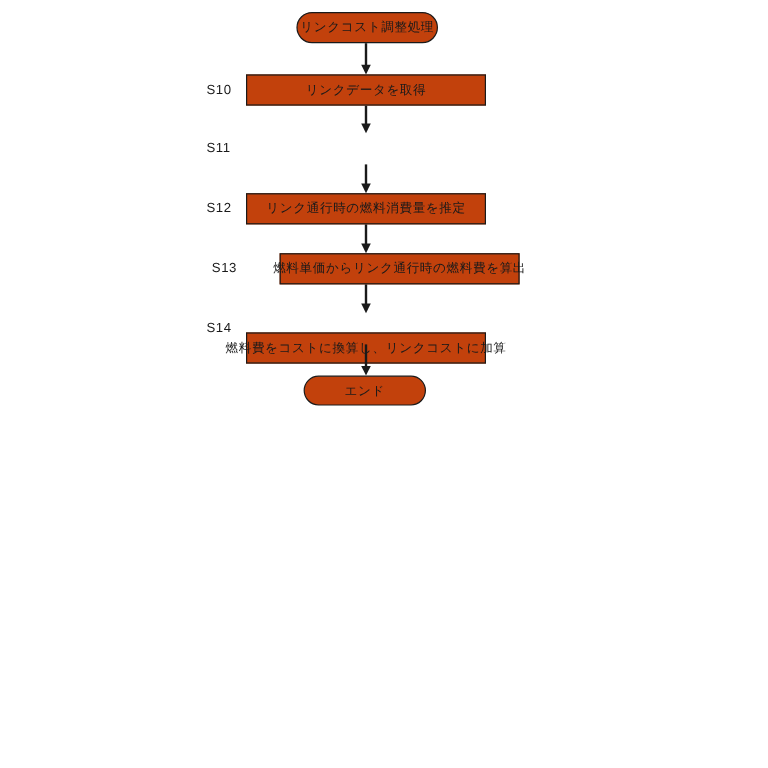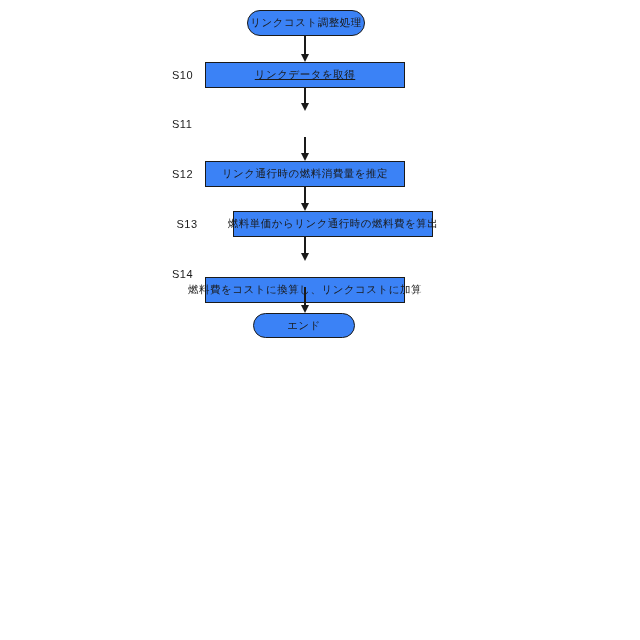--- a/index.html
+++ b/index.html
@@ -8,21 +8,21 @@
     width:640px;height:640px;
     background:#ffffff;
     font-family:"Liberation Sans","DejaVu Sans",sans-serif;
     color:#1a1a1a;
     overflow:hidden;
   }
   .node{
     position:absolute;
     box-sizing:border-box;
     border:1.6px solid #1a1a1a;
-    background:#3b82f6;
+    background:#c2410c;
     display:flex;
     align-items:center;
     justify-content:center;
   }
   .terminator{border-radius:13px;}
   .process{left:205px;width:200px;height:26px;}
   .node-text{
     font-size:10.5px;
     letter-spacing:0.5px;
     white-space:nowrap;
@@ -70,21 +70,21 @@
   <div class="node terminator" style="left:247px;top:10px;width:118px;height:26px;">
     <span class="node-text">リンクコスト調整処理</span>
   </div>
 
   <div class="arrow" style="top:36px;height:26px;">
     <div class="shaft"></div>
     <div class="head"></div>
   </div>
 
   <div class="step-label" style="top:62px;">S10</div>
-  <div class="node process" style="top:62px;text-decoration:underline;">
+  <div class="node process" style="top:62px;">
     <span class="node-text">リンクデータを取得</span>
   </div>
 
   <div class="arrow" style="top:88px;height:23px;">
     <div class="shaft"></div>
     <div class="head"></div>
   </div>
 
   <div class="step-label" style="top:111px;">S11</div>
 

